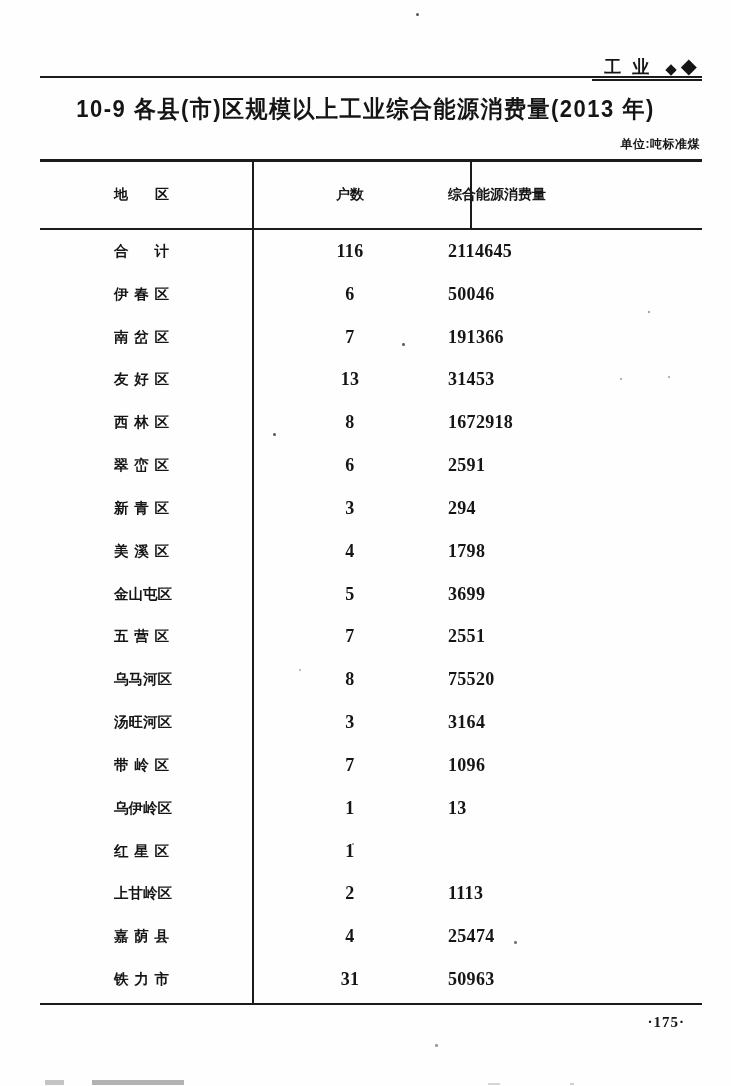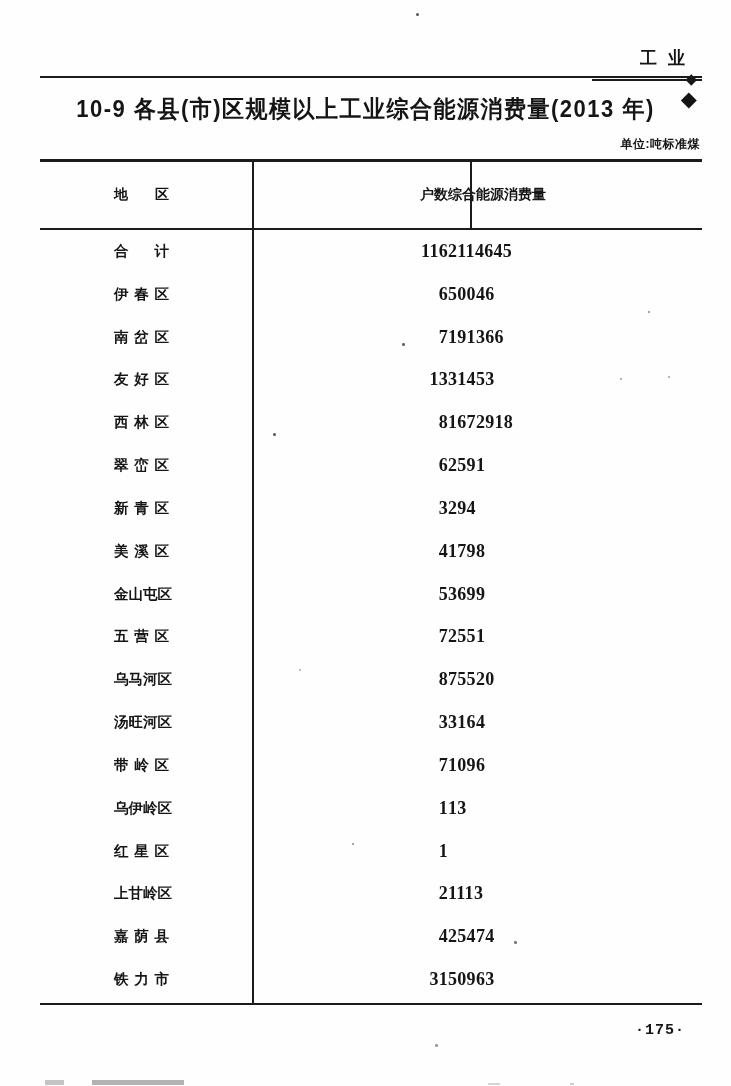--- a/index.html
+++ b/index.html
@@ -7,21 +7,21 @@
     position:relative;
     width:731px;height:1086px;
     background:#fefefe;
     overflow:hidden;
     font-family:"Liberation Sans","DejaVu Sans",sans-serif;
     color:#151515;
   }
   
   .kicker{
     position:absolute;top:50px;right:34px;height:26px;
-    display:flex;align-items:flex-end;gap:4px;flex-direction:column;
+    display:flex;align-items:flex-end;gap:4px;
   }
   .kicker-label{
     font-size:17px;font-weight:700;letter-spacing:11px;
     padding-right:1px;line-height:1;
     transform:scaleY(1.05);
   }
   .diamond-sm{font-size:15px;line-height:1;}
   .diamond-lg{font-size:21px;line-height:0.9;}
   .rule-top{
     position:absolute;left:40px;top:76px;width:662px;height:2px;background:#1b1b1b;
@@ -50,36 +50,36 @@
   .vline1{position:absolute;left:212px;top:0;bottom:0;width:1.5px;background:#1b1b1b;}
   .vline2{position:absolute;left:430px;top:0;height:68px;width:1.5px;background:#1b1b1b;}
   .thead{
     height:68px;display:flex;align-items:center;
     border-bottom:2px solid #1b1b1b;box-sizing:border-box;
     font-size:14px;font-weight:700;
   }
   .tbody{display:flex;flex-direction:column;height:771px;}
   .row{flex:1;display:flex;align-items:center;}
   .c-region{width:212px;box-sizing:border-box;}
-  .c-count{width:196px;text-align:right;box-sizing:border-box;}
+  .c-count{width:196px;text-align:center;box-sizing:border-box;}
   .c-cons{width:232px;box-sizing:border-box;padding-right:9px;}
   .cjk-justify{
     display:flex;justify-content:space-between;
     margin-left:74px;width:55px;
   }
   .row .c-region{font-size:14.5px;font-weight:700;}
   .num{
     font-family:"Liberation Serif","DejaVu Serif",serif;
     font-size:18px;font-weight:700;letter-spacing:0.3px;
   }
   
   .page-num{
     position:absolute;right:46px;top:1014px;
-    font-family:Liberation Mono, monospace;
-    font-size:15px;font-weight:600;letter-spacing:1px;margin-top:8px;
+    font-family:Liberation Serif, serif;
+    font-size:15px;font-weight:600;letter-spacing:1px;
   }
   
   .dot{position:absolute;border-radius:50%;}
   .smudge{position:absolute;}
 </style>
 </head>
 <body>
 
 <div class="page">
 

